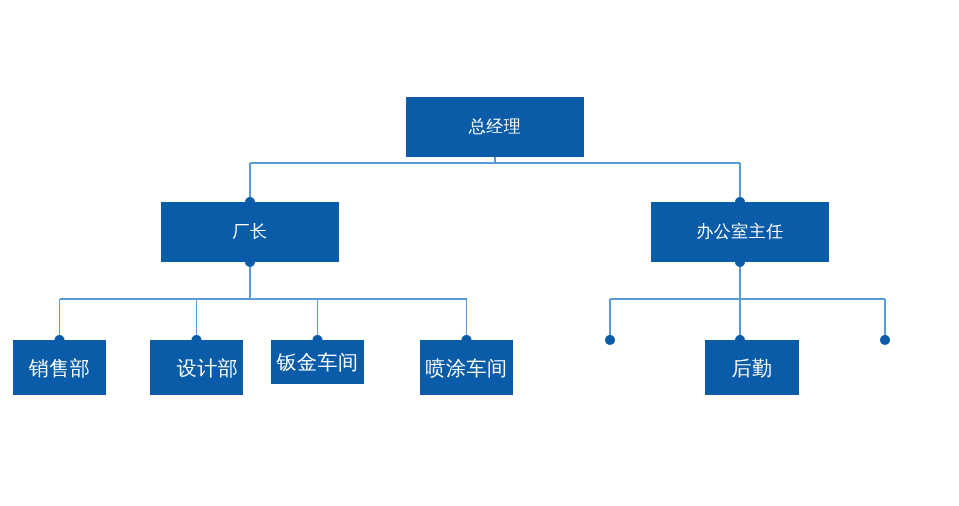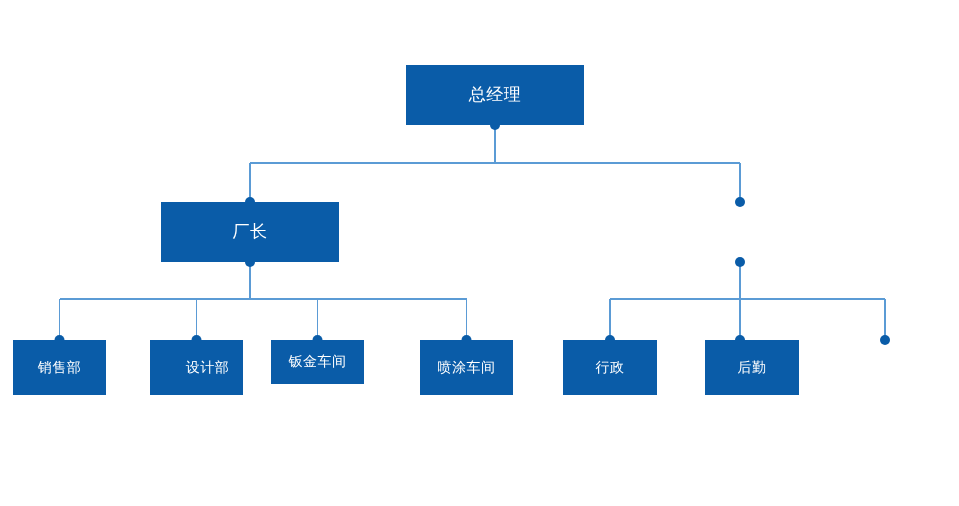--- a/index.html
+++ b/index.html
@@ -36,23 +36,23 @@
     justify-content: center;
     text-align: center;
     line-height: 1.1;
     letter-spacing: 0.5px;
     z-index: 2;
   }
   .node-label {
     display: block;
     white-space: nowrap;
   }
-  .level-1 { font-size: 17px; }
+  .level-1 { font-size: 17px; margin-top: 32px; }
   .level-2 { font-size: 17px; }
-  .level-3 { font-size: 14px; }
+  .level-3 { font-size: 20px; }
 </style>
 </head>
 <body>
 
 <div id="chart-canvas">
 
   <svg id="connector-layer" viewBox="0 0 959 506" width="959" height="506" xmlns="http://www.w3.org/2000/svg">
       <line x1="495" y1="125" x2="495" y2="163" stroke="#5B9BD5" stroke-width="1.4" shape-rendering="crispEdges"></line>
       <circle cx="495" cy="125" r="5" fill="#0A5CA8"></circle>
       <line x1="250" y1="163" x2="740" y2="163" stroke="#5B9BD5" stroke-width="1.4" shape-rendering="crispEdges"></line>
@@ -83,39 +83,39 @@
     </svg>
 
   <div class="node-box level-1" style="left:406px; top:65px; width:178px; height:60px;">
     <span class="node-label">总经理</span>
   </div>
 
   <div class="node-box level-2" style="left:161px; top:202px; width:178px; height:60px;text-align:center;">
     <span class="node-label">厂长</span>
   </div>
 
+  <div class="node-box level-2" style="left:651px; top:202px; width:178px; height:60px;">
+    <span class="node-label">办公室主任</span>
+  </div>
 
   <div class="node-box level-3" style="left:13px; top:340px; width:93px; height:55px;">
     <span class="node-label">销售部</span>
   </div>
 
   <div class="node-box level-3" style="left:150px; top:340px; width:93px; height:55px;padding-left:22px;">
     <span class="node-label">设计部</span>
   </div>
 
   <div class="node-box level-3" style="left:271px; top:340px; width:93px; height:44px;">
     <span class="node-label">钣金车间</span>
   </div>
 
   <div class="node-box level-3" style="left:420px; top:340px; width:93px; height:55px;">
     <span class="node-label">喷涂车间</span>
   </div>
 
-  <div class="node-box level-3" style="left:563px; top:340px; width:94px; height:55px;">
-    <span class="node-label">行政</span>
-  </div>
 
   <div class="node-box level-3" style="left:693px; top:340px; width:94px; height:55px;margin-left:12px;">
     <span class="node-label">后勤</span>
   </div>
 
 
 </div>
 
 </body></html>

